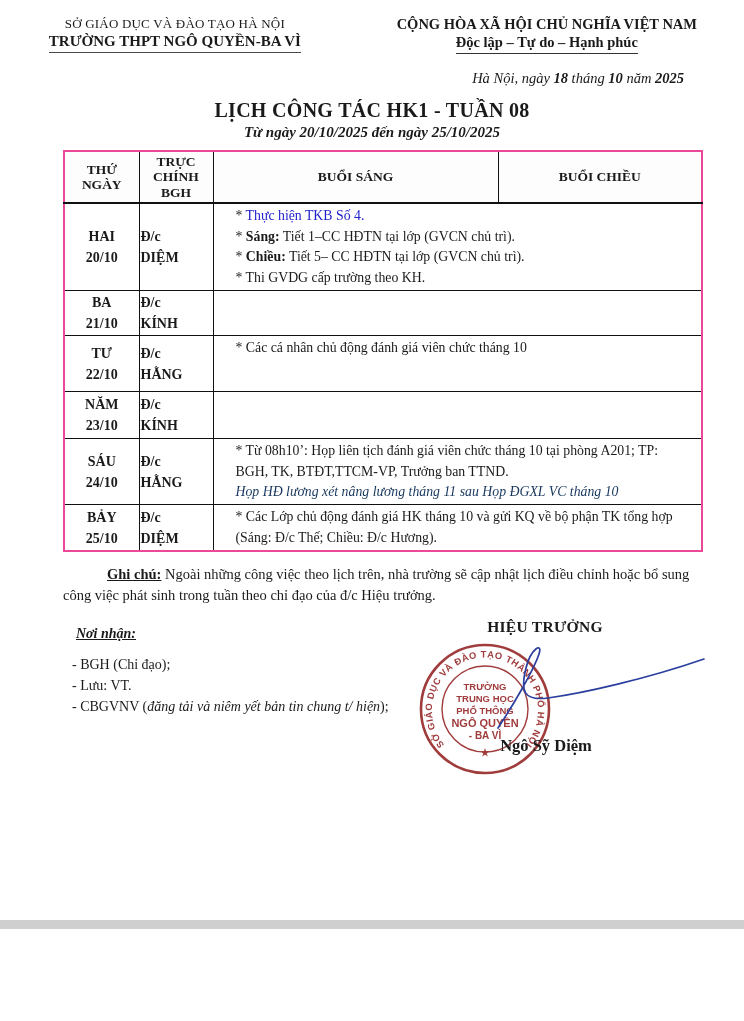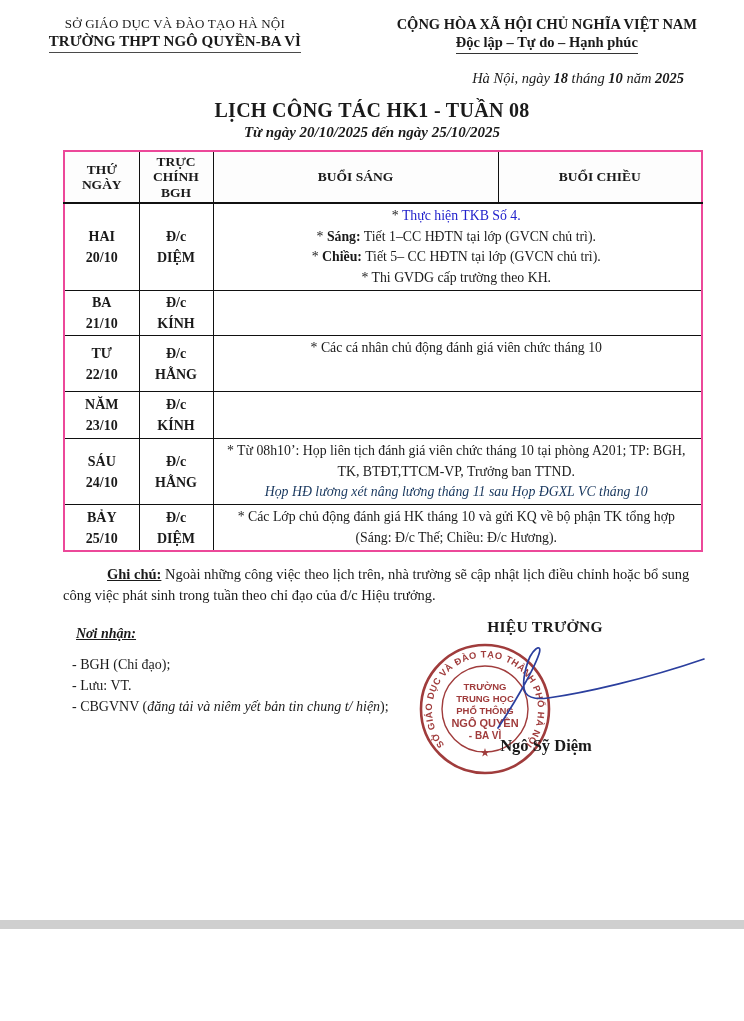--- a/index.html
+++ b/index.html
@@ -21,22 +21,22 @@
   .dateline b{font-weight:bold;}
   .title{margin-top:12px;text-align:center;font-size:20px;font-weight:bold;letter-spacing:.3px;}
   .subtitle{margin-top:2px;text-align:center;font-size:15px;font-weight:bold;font-style:italic;}
   
   table.sched{margin:9px 0 0 63px;border-collapse:collapse;table-layout:fixed;width:638px;}
   table.sched th,table.sched td{border:1px solid #111;}
   table.sched{border:2px solid #ec4899;}
   th.hdr{font-size:13.5px;font-weight:bold;text-align:center;vertical-align:middle;
          border-bottom-width:2px !important;background:#fdfdfd;padding:2px 1px;line-height:1.15;}
   td.day{font-size:14px;font-weight:bold;text-align:center;vertical-align:middle;line-height:1.5;}
-  td.duty{font-size:14px;font-weight:bold;text-align:center;vertical-align:middle;line-height:1.5;}
-  td.content{font-size:13.8px;vertical-align:top;padding:2px 8px 2px 6px;line-height:1.48;text-align:center;}
+  td.duty{font-size:14px;font-weight:bold;text-align:left;vertical-align:middle;line-height:1.5;}
+  td.content{font-size:13.8px;vertical-align:top;padding:2px 8px 2px 22px;line-height:1.48;text-align:left;}
   tr.r1 td{height:80px;} tr.r2 td{height:38px;font-family:Liberation Serif, serif;} tr.r3 td{height:51px;}
   tr.r4 td{height:42px;} tr.r5 td{height:61px;} tr.r6 td{height:41px;}
   .blue{color:#2222cc;}
   .bld{font-weight:bold;}
   .meet-note{color:#17365d;font-style:italic;}
   
   .note{margin:12px 40px 0 63px;font-size:14.5px;line-height:1.45;text-indent:44px;text-align:left;}
   .note .lbl{font-weight:bold;text-decoration:underline;}
   
   .footer{position:relative;height:290px;margin-top:10px;}

